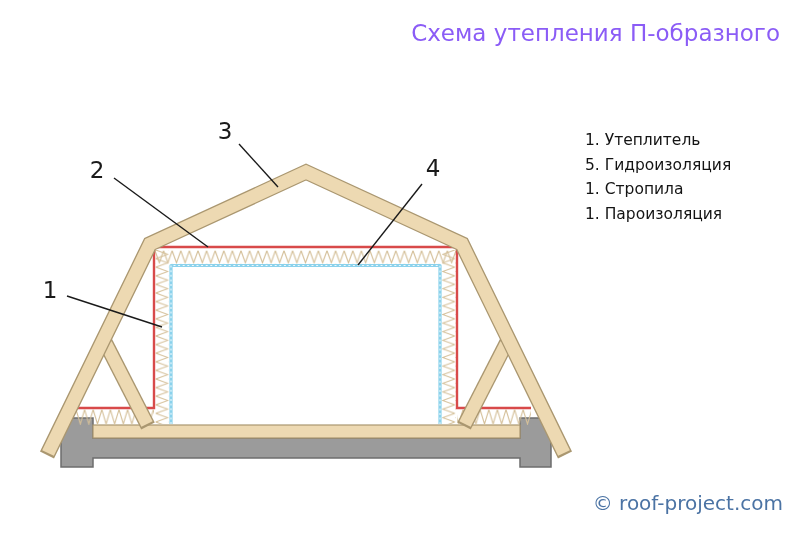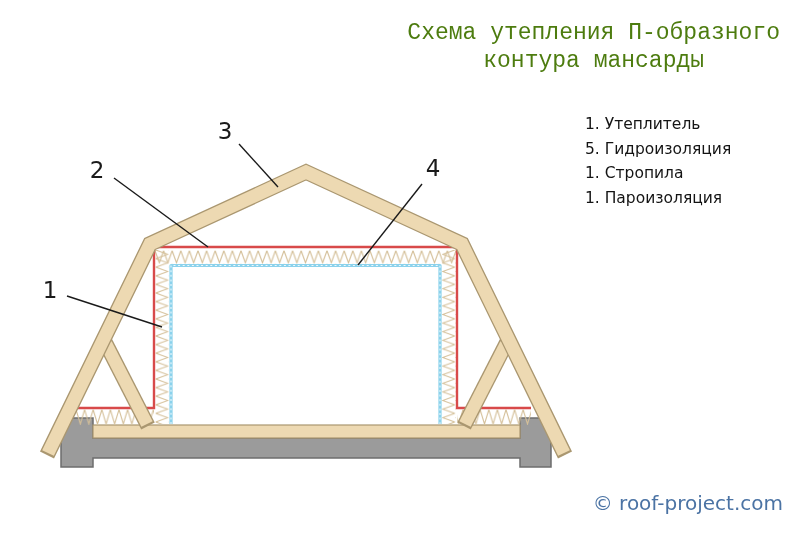--- a/index.html
+++ b/index.html
@@ -8,31 +8,30 @@
     width: 800px;
     height: 533px;
     background: #ffffff;
     overflow: hidden;
     font-family: "DejaVu Sans", sans-serif;
   }
   .title {
     position: absolute;
     top: 19px;
     right: 20px;
-    text-align: center;
+    text-align: left;
     font-size: 23px;
     line-height: 28px;
-    color: #4d7c0f;
+    color: #8b5cf6;
     white-space: nowrap;
-    font-family: Liberation Mono, monospace;
   }
   .legend {
     position: absolute;
     left: 585px;
-    top: 112px;
+    top: 128px;
     font-size: 15.5px;
     line-height: 24.5px;
     color: #141414;
   }
   .footer {
     position: absolute;
     top: 491px;
     right: 17px;
     font-size: 20px;
     color: #4B73A4;
@@ -105,21 +104,20 @@
     </g>
 
     <text class="callout-num" x="50" y="298" text-anchor="middle">1</text>
     <text class="callout-num" x="97" y="178" text-anchor="middle">2</text>
     <text class="callout-num" x="225" y="139" text-anchor="middle">3</text>
     <text class="callout-num" x="433" y="176" text-anchor="middle">4</text>
   </svg>
 
   <div class="title">
     <div>Схема утепления П-образного</div>
-    <div>контура мансарды</div>
   </div>
 
   <div class="legend">
     <div>1. Утеплитель</div>
     <div>5. Гидроизоляция</div>
     <div>1. Стропила</div>
     <div>1. Пароизоляция</div>
   </div>
 
   <div class="footer">© roof-project.com</div>

